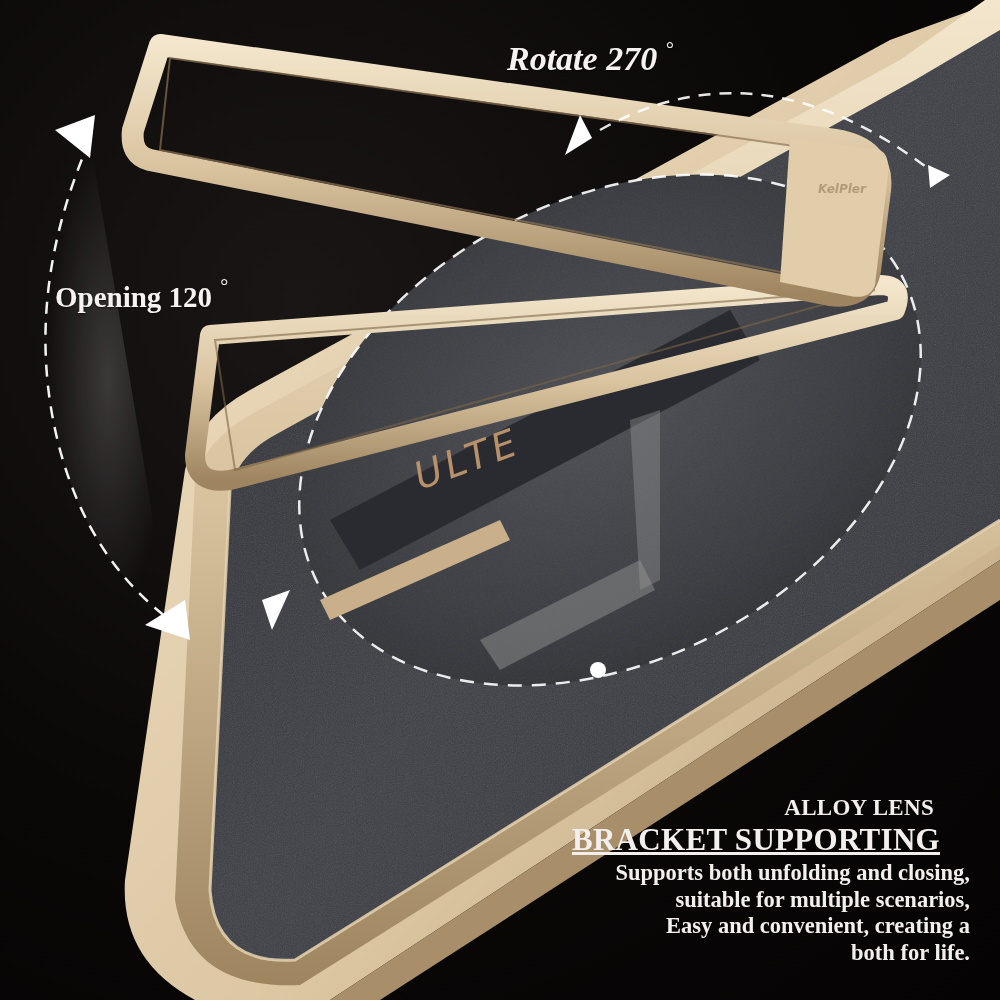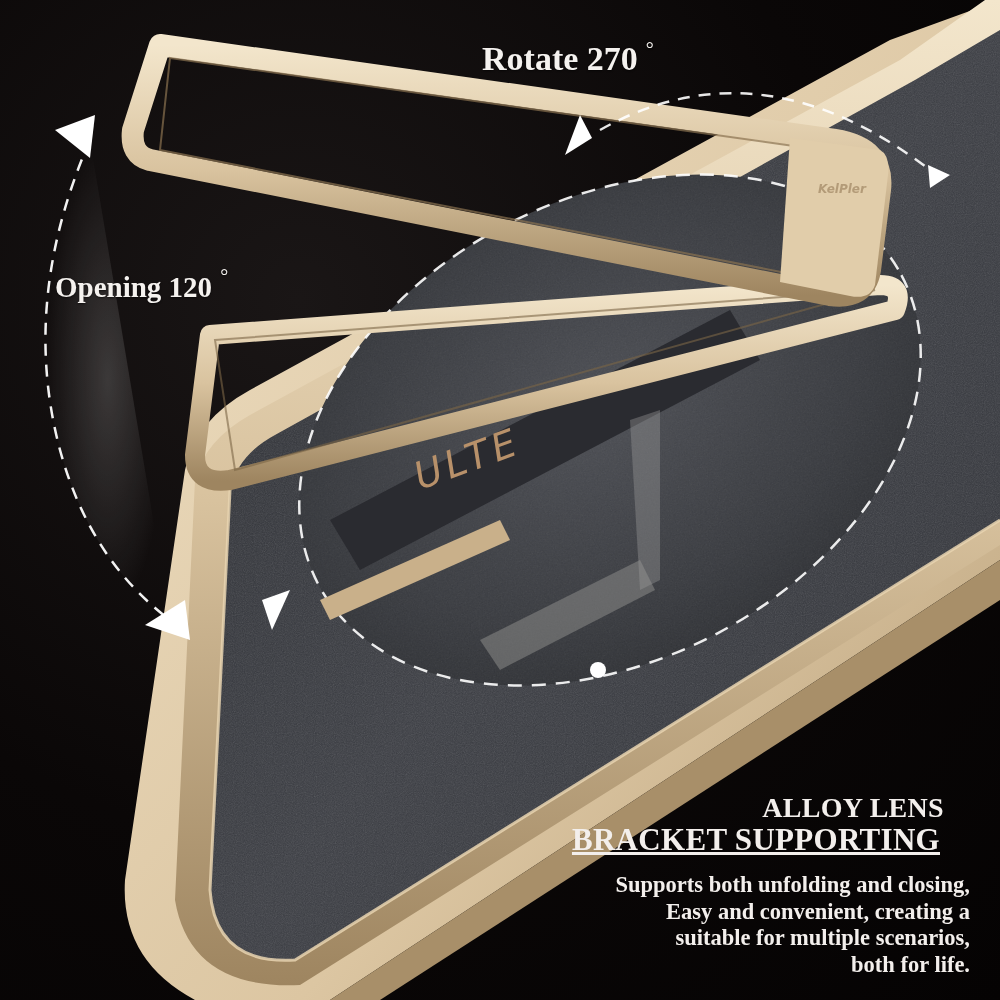--- a/index.html
+++ b/index.html
@@ -6,30 +6,30 @@
   .stage {
     position: relative; width: 1000px; height: 1000px; overflow: hidden;
     background: radial-gradient(ellipse at 30% 30%, #1a1616 0%, #0a0707 55%, #050303 100%);
     font-family: "Liberation Serif", "DejaVu Serif", serif;
   }
   svg.scene { position: absolute; left: 0; top: 0; }
   .label {
     position: absolute; color: #f5f2ef; font-weight: bold;
     text-shadow: 0 1px 2px rgba(0,0,0,0.6); white-space: nowrap;
   }
-  .rotate-label { left: 482px; top: 38px; font-size: 34px; }
-  .opening-label { left: 55px; top: 265px; font-size: 29px; }
+  .rotate-label { left: 507px; top: 38px; font-size: 34px; font-style: italic; }
+  .opening-label { left: 55px; top: 275px; font-size: 29px; }
   .deg { font-size: 20px; vertical-align: 14px; margin-left: 8px; font-weight: normal; }
   .promo {
     position: absolute; right: 30px; top: 792px; text-align: right; color: #f3efec;
     font-weight: bold;
   }
-  .promo .h1 { font-size: 28px; line-height: 32px; margin-right: 26px; letter-spacing: 0.3px; }
+  .promo .h1 { font-size: 23px; line-height: 32px; margin-right: 36px; letter-spacing: 0.3px; }
   .promo .h2 { font-size: 31px; line-height: 32px; margin-right: 30px; letter-spacing: 0.3px; text-decoration: underline; }
-  .promo .body { font-size: 22.5px; line-height: 26.5px; margin-top: 16px; }
+  .promo .body { font-size: 22.5px; line-height: 26.5px; margin-top: 4px; }
   .promo .body div { white-space: nowrap; }
 </style>
 </head>
 <body>
 
 <div class="stage">
   <svg class="scene" width="1000" height="1000" viewBox="0 0 1000 1000">
     <defs>
       <linearGradient id="goldEdge" x1="0" y1="0" x2="0" y2="1">
         <stop offset="0" stop-color="#f3e6cc"></stop>
@@ -130,18 +130,18 @@
 
   <div class="label opening-label">
     <span>Opening 120</span><span class="deg">°</span>
   </div>
 
   <div class="promo">
     <div class="h1">ALLOY LENS</div>
     <div class="h2">BRACKET SUPPORTING</div>
     <div class="body">
       <div>Supports both unfolding and closing,</div>
+      <div>suitable for multiple scenarios,</div>
       <div>Easy and convenient, creating a</div>
-      <div>suitable for multiple scenarios,</div>
       <div>both for life.</div>
     </div>
   </div>
 </div>
 
 </body></html>

